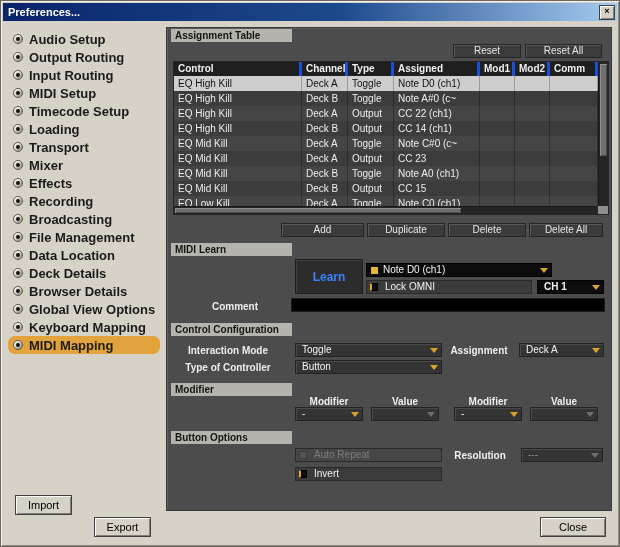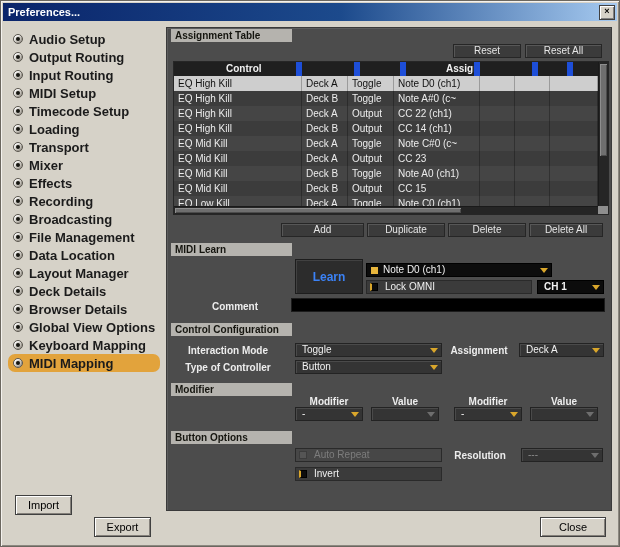--- a/index.html
+++ b/index.html
@@ -58,21 +58,21 @@
     border:1px solid #1d1d1d;box-shadow:inset 1px 1px 0 #414141;color:#3b82f6;
     font-size:12px;font-weight:bold;display:flex;align-items:center;justify-content:center;cursor:default;}
   .field{position:absolute;background:#000;border:1px solid #1c1c1c;box-shadow:inset 1px 1px 1px #000;
     height:14px;box-sizing:border-box;color:#fff;font-size:10px;padding:0 3px;font-family:inherit;outline:none;}
   
   .table{position:absolute;left:6px;top:33px;width:436px;height:154px;background:#3a3a3a;
     border:1px solid #262626;box-sizing:border-box;}
   .tbl-header{position:absolute;left:0;top:0;right:10px;height:14px;background:#1f1f1f;
     display:grid;grid-template-columns:128px 46px 46px 86px 35px 35px minmax(0,1fr);
     color:#f0f0f0;font-size:10px;font-weight:bold;}
-  .tbl-header > div{padding:1px 0 0 4px;border-right:6px solid #1d4ed8;overflow:hidden;white-space:nowrap;box-sizing:border-box;margin-left:48px;}
+  .tbl-header > div{padding:1px 0 0 4px;border-right:3px solid #1d4ed8;overflow:hidden;white-space:nowrap;box-sizing:border-box;}
   .tbl-rows{position:absolute;left:0;top:14px;right:10px;bottom:8px;overflow:hidden;}
   .tbl-row{display:grid;grid-template-columns:128px 46px 46px 86px 35px 35px minmax(0,1fr);
     height:15px;font-size:10px;color:#ececec;}
   .tbl-row:nth-child(odd){background:#454545;}
   .tbl-row:nth-child(even){background:#3c3c3c;}
   .tbl-row > div{padding:2px 0 0 4px;border-right:1px solid rgba(0,0,0,.28);overflow:hidden;white-space:nowrap;box-sizing:border-box;}
   .tbl-row.selected{background:#cecece;color:#101010;}
   .tbl-row.selected > div{border-right-color:#9b9b9b;}
   .vscroll{position:absolute;right:0;top:0;bottom:8px;width:10px;background:#252525;border-left:1px solid #1a1a1a;box-sizing:border-box;}
   .vthumb{position:absolute;left:1px;right:1px;top:2px;height:92px;background:#6f6f6f;
@@ -142,24 +142,20 @@
   <div class="side-item">
       <span class="radio"></span>
       <span>File Management</span>
     </div>
   <div class="side-item">
       <span class="radio"></span>
       <span>Data Location</span>
     </div>
   <div class="side-item">
       <span class="radio"></span>
-      <span>Layout Manager</span>
-    </div>
-  <div class="side-item">
-      <span class="radio"></span>
       <span>Deck Details</span>
     </div>
   <div class="side-item">
       <span class="radio"></span>
       <span>Browser Details</span>
     </div>
   <div class="side-item">
       <span class="radio"></span>
       <span>Global View Options</span>
     </div>

